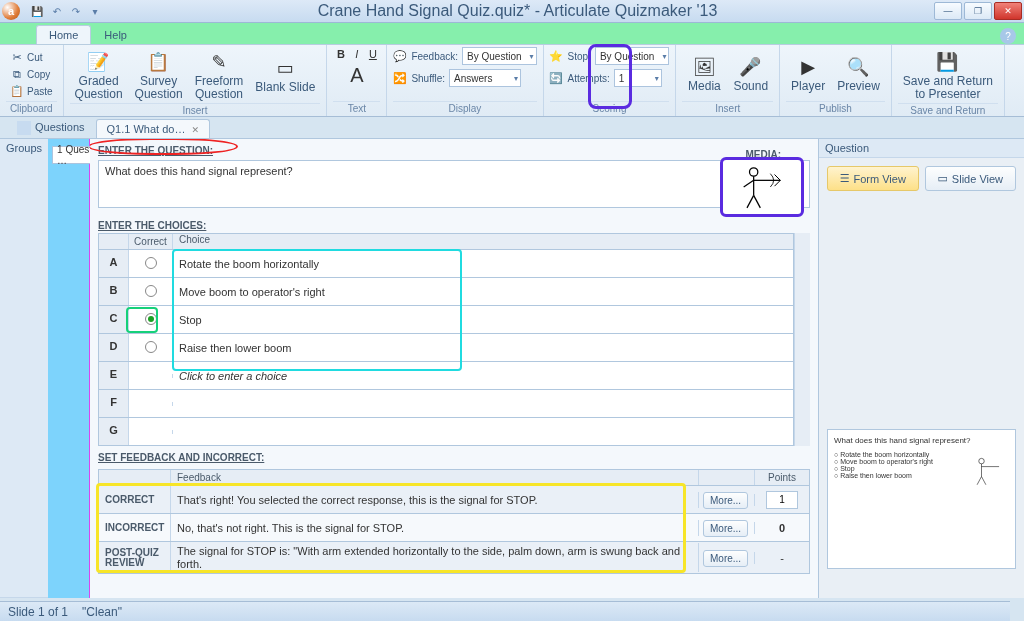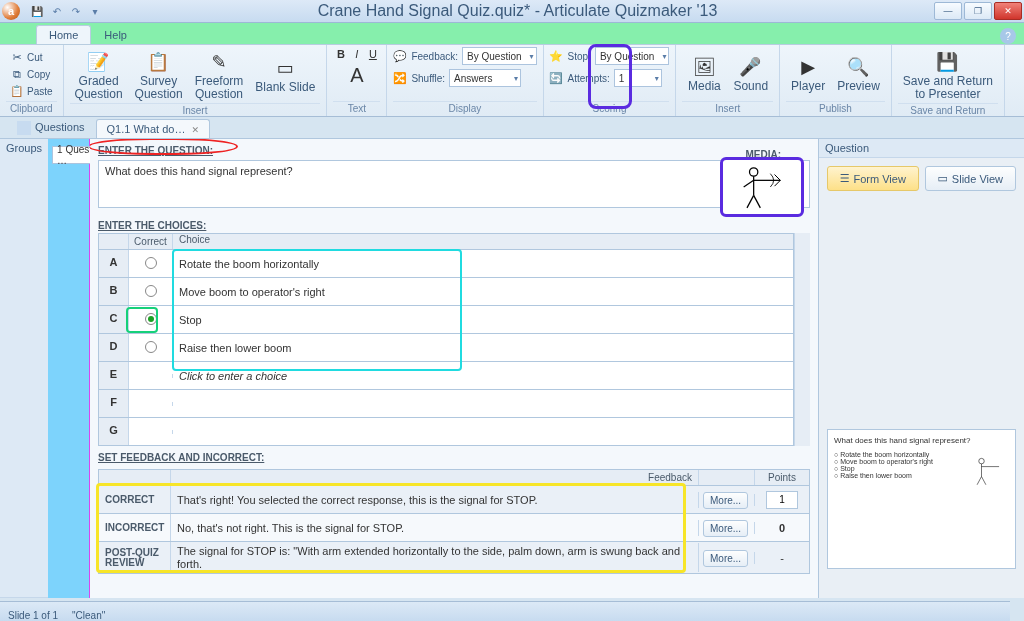--- a/index.html
+++ b/index.html
@@ -59,35 +59,35 @@
 .choice-row .col-l { background:#e6edf5; font-weight:bold; text-align:center; padding-top:6px; height:100%;}
 .choice-row .col-c { text-align:center;}
 .choice-row .col-ch { font-size:11px; color:#333;}
 .radio { width:12px;height:12px;border:1px solid #888; border-radius:50%; display:inline-block; position:relative;}
 .radio.checked::after { content:""; position:absolute; left:2px; top:2px; width:6px; height:6px; background:#1da024; border-radius:50%;}
 .green-box { border:2px solid #16d07a; border-radius:4px; position:absolute; pointer-events:none;}
 .cyan-box { border:2px solid #20dbe0; border-radius:4px; position:absolute; pointer-events:none;}
 .feedback-wrap { margin:4px 8px 0; }
 .fb-hdr { display:flex; background:#e6edf5; border:1px solid #b0c7de; font-size:10px; color:#4a5a6a;}
 .fb-l { width:72px; border-right:1px solid #c5d7ea; padding:2px 6px;}
-.fb-m { flex:1; border-right:1px solid #c5d7ea; padding:2px 6px; text-align:right;}
+.fb-m { flex:1; border-right:1px solid #c5d7ea; padding:2px 6px; text-align:left;}
 .fb-r1 { width:56px; border-right:1px solid #c5d7ea;}
 .fb-r2 { width:54px; padding:2px 6px; text-align:center;}
 .fb-row { display:flex; border:1px solid #b0c7de; border-top:none; background:#f6f9fc; height:28px; align-items:center; font-size:11px;}
 .fb-row.alt { background:#eaf0f7;}
 .fb-row .fb-l { height:100%; display:flex;align-items:center; font-weight:bold; font-size:10px; color:#4a5a6a;}
 .more-btn { border:1px solid #b0c7de; background:linear-gradient(#fdfefe,#e6eef6); border-radius:3px; padding:2px 6px; font-size:10px; color:#3b5a7b; margin:0 4px;}
 .points-in { width:32px; height:18px; border:1px solid #b0c7de; background:#fff; text-align:center; font-size:10px;}
 .yellow-box { border:3px solid #f7e528; border-radius:4px; position:absolute; pointer-events:none;}
 .right-panel { width:206px; background:#e9eff5; border-left:1px solid #b0c7de; display:flex; flex-direction:column;}
 .view-tog { display:flex; gap:6px; padding:8px; justify-content:center;}
 .view-btn { flex:1; border:1px solid #b0c7de; background:linear-gradient(#fdfefe,#e6eef6); border-radius:3px; padding:5px 4px; font-size:11px; color:#3b5a7b; display:flex; align-items:center; justify-content:center; gap:4px;}
 .view-btn.active { background:linear-gradient(#fff3ce,#fde088); border-color:#e6c869;}
 .preview-pane { margin-top:230px; margin-left:8px; margin-right:8px; height:140px; background:#fff; border:1px solid #b0c7de; padding:6px; font-size:8px; color:#333; position:relative;}
-.statusbar { position:absolute; bottom:0; left:0; right:14px; height:20px; background:linear-gradient(#dce9f6,#c7dbf0); border-top:1px solid #a6bdd6; display:flex; align-items:flex-end; padding:0 8px; font-size:10px; color:#3b5a7b; gap:14px;}
+.statusbar { position:absolute; bottom:0; left:0; right:14px; height:20px; background:linear-gradient(#dce9f6,#c7dbf0); border-top:1px solid #a6bdd6; display:flex; align-items:center; padding:0 8px; font-size:12px; color:#3b5a7b; gap:14px;}
 .ribbon-media-hl { border:3px solid #5a2be0; border-radius:8px; position:absolute; left:588px; top:44px; width:44px; height:65px; pointer-events:none;}
 .scroll-stub { width:16px; background:#e6edf5; border-left:1px solid #c5d7ea;}
 .placeholder { color:#bbb; font-style:italic;}
 svg.crane { width:70px; height:50px; }
 svg.crane2 { width:44px; height:40px; }
 </style>
 </head>
 <body>
 
 <div class="titlebar">

